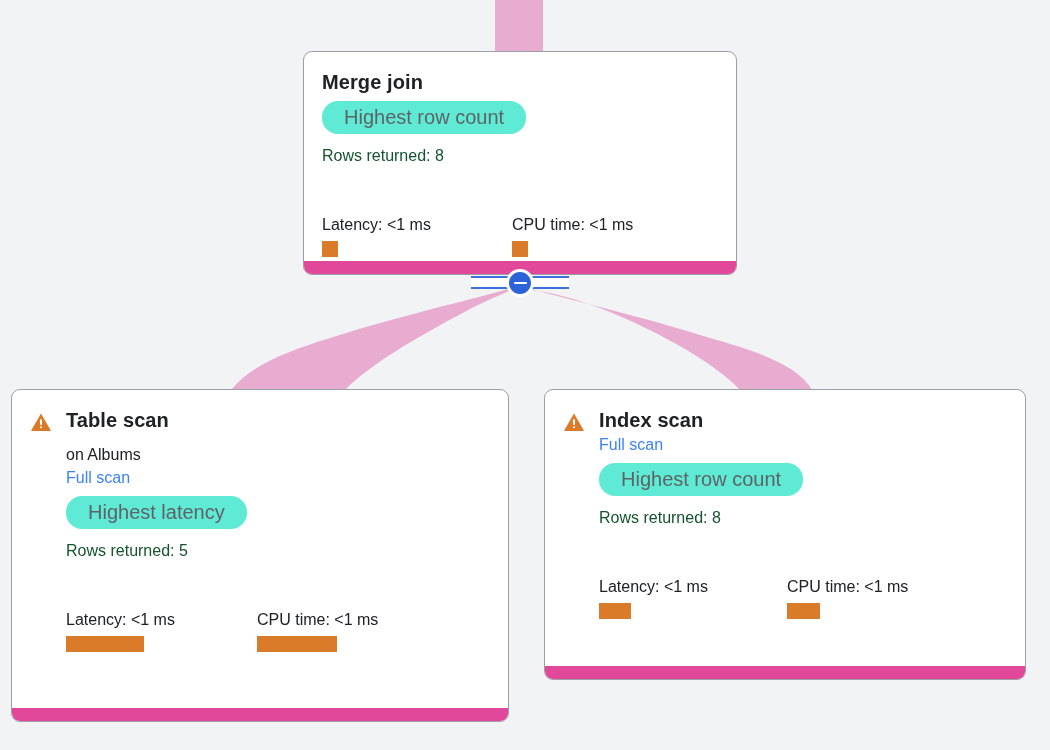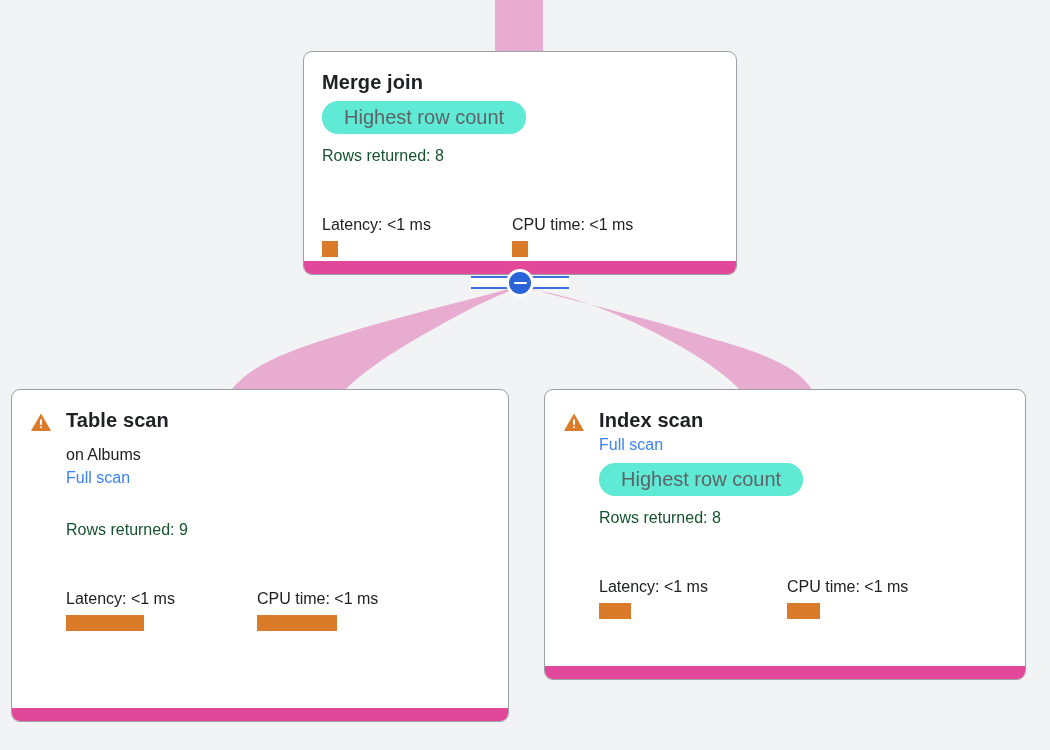--- a/index.html
+++ b/index.html
@@ -232,23 +232,23 @@
           <path d="M12 2.6 L22.6 21 Q23.1 21.9 22.1 21.9 L1.9 21.9 Q0.9 21.9 1.4 21 Z" fill="#da7b2a"></path>
           <rect x="10.9" y="9.1" width="2.2" height="6.2" rx="1" fill="#ffffff"></rect>
           <rect x="10.9" y="16.6" width="2.2" height="2.2" rx="1" fill="#ffffff"></rect>
         </svg>
         <div class="node-title">Table scan</div>
       </div>
       <div class="node-detail-col indent">
         <div class="node-subtitle">on Albums</div>
         <div class="node-subnote">Full scan</div>
         <div class="chip-list">
-          <br>
-        </div>
-        <div class="rows-returned">Rows returned: 9</div>
+          <span class="chip">Highest latency</span><br>
+        </div>
+        <div class="rows-returned">Rows returned: 5</div>
         <div class="metrics-row">
           <div class="metric" style="width:191px;">
             <span class="metric-label">Latency: &lt;1 ms</span>
             <span class="metric-bar" style="width:78px;"></span>
           </div>
           <div class="metric">
             <span class="metric-label">CPU time: &lt;1 ms</span>
             <span class="metric-bar" style="width:80px;"></span>
           </div>
         </div>

